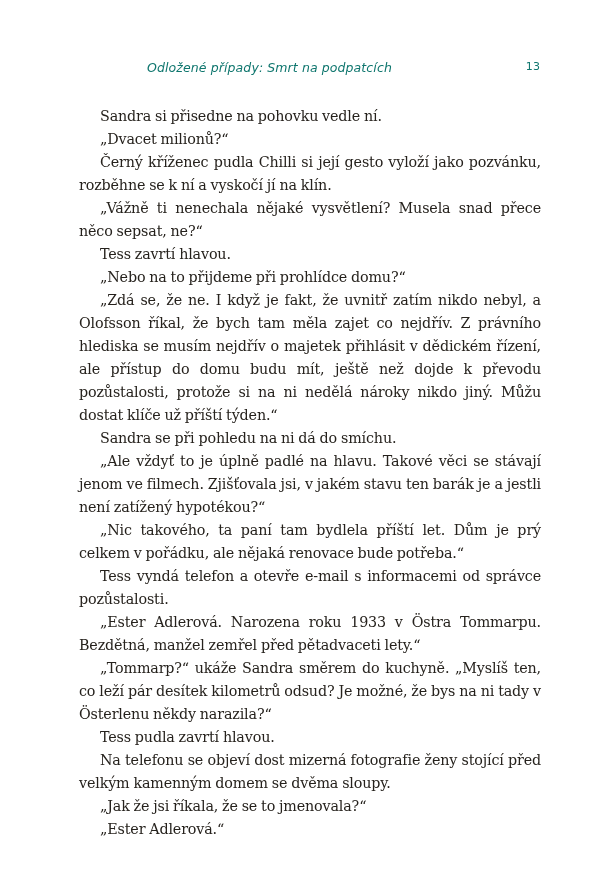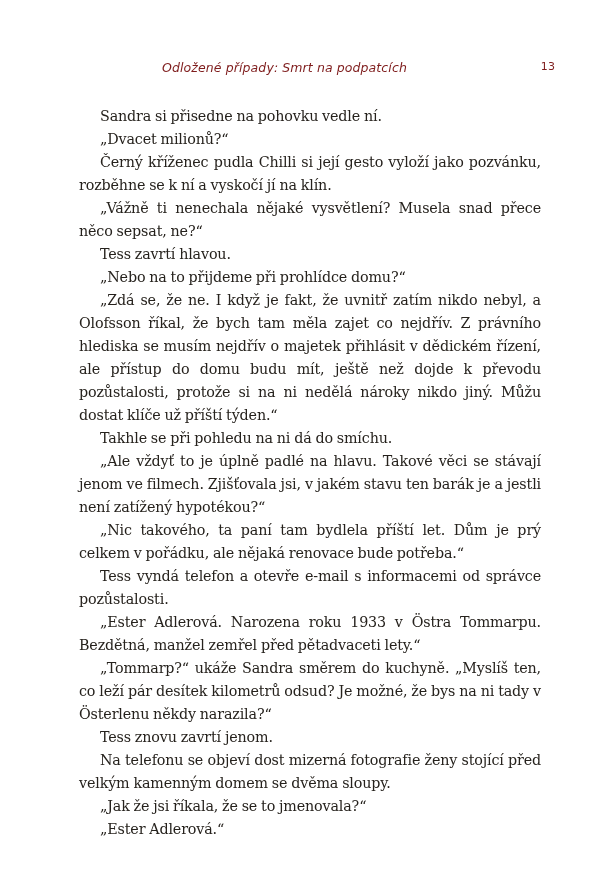--- a/index.html
+++ b/index.html
@@ -15,27 +15,27 @@
   }
   .page {
     position: absolute;
     left: 0; top: 0;
     width: 600px; height: 869px;
     background: #ffffff;
   }
   .running-head {
     position: absolute;
     top: 60px;
-    left: 60px;
+    left: 45px;
     width: 490px;
     height: 20px;
     font-family: "DejaVu Sans", sans-serif;
     font-style: italic;
     font-size: 12.5px;
-    color: #7f1d1d;
+    color: #0f766e;
     letter-spacing: 0.1px;
   }
   .running-title {
     position: absolute;
     left: 0;
     width: 449px;
     text-align: center;
     top: 0;
   }
   .page-number {
@@ -73,24 +73,24 @@
   </div>
 
   <div class="body-text">
     <p>Sandra si přisedne na pohovku vedle ní.</p>
     <p>„Dvacet milionů?“</p>
     <p>Černý kříženec pudla Chilli si její gesto vyloží jako pozvánku, rozběhne se k ní a vyskočí jí na klín.</p>
     <p>„Vážně ti nenechala nějaké vysvětlení? Musela snad přece něco sepsat, ne?“</p>
     <p>Tess zavrtí hlavou.</p>
     <p>„Nebo na to přijdeme při prohlídce domu?“</p>
     <p>„Zdá se, že ne. I když je fakt, že uvnitř zatím nikdo nebyl, a Olofsson říkal, že bych tam měla zajet co nejdřív. Z právního hlediska se musím nejdřív o majetek přihlásit v dědickém řízení, ale přístup do domu budu mít, ještě než dojde k převodu pozůstalosti, protože si na ni nedělá nároky nikdo jiný. Můžu dostat klíče už příští týden.“</p>
-    <p>Takhle se při pohledu na ni dá do smíchu.</p>
+    <p>Sandra se při pohledu na ni dá do smíchu.</p>
     <p>„Ale vždyť to je úplně padlé na hlavu. Takové věci se stávají jenom ve filmech. Zjišťovala jsi, v jakém stavu ten barák je a jestli není zatížený hypotékou?“</p>
     <p>„Nic takového, ta paní tam bydlela příští let. Dům je prý celkem v pořádku, ale nějaká renovace bude potřeba.“</p>
     <p>Tess vyndá telefon a otevře e-mail s informacemi od správce pozůstalosti.</p>
     <p>„Ester Adlerová. Narozena roku 1933 v Östra Tommarpu. Bezdětná, manžel zemřel před pětadvaceti lety.“</p>
     <p>„Tommarp?“ ukáže Sandra směrem do kuchyně. „Myslíš ten, co leží pár desítek kilometrů odsud? Je možné, že bys na ni tady v Österlenu někdy narazila?“</p>
-    <p>Tess znovu zavrtí jenom.</p>
+    <p>Tess pudla zavrtí hlavou.</p>
     <p>Na telefonu se objeví dost mizerná fotografie ženy stojící před velkým kamenným domem se dvěma sloupy.</p>
     <p>„Jak že jsi říkala, že se to jmenovala?“</p>
     <p>„Ester Adlerová.“</p>
   </div>
 </div>
 
 </body></html>

